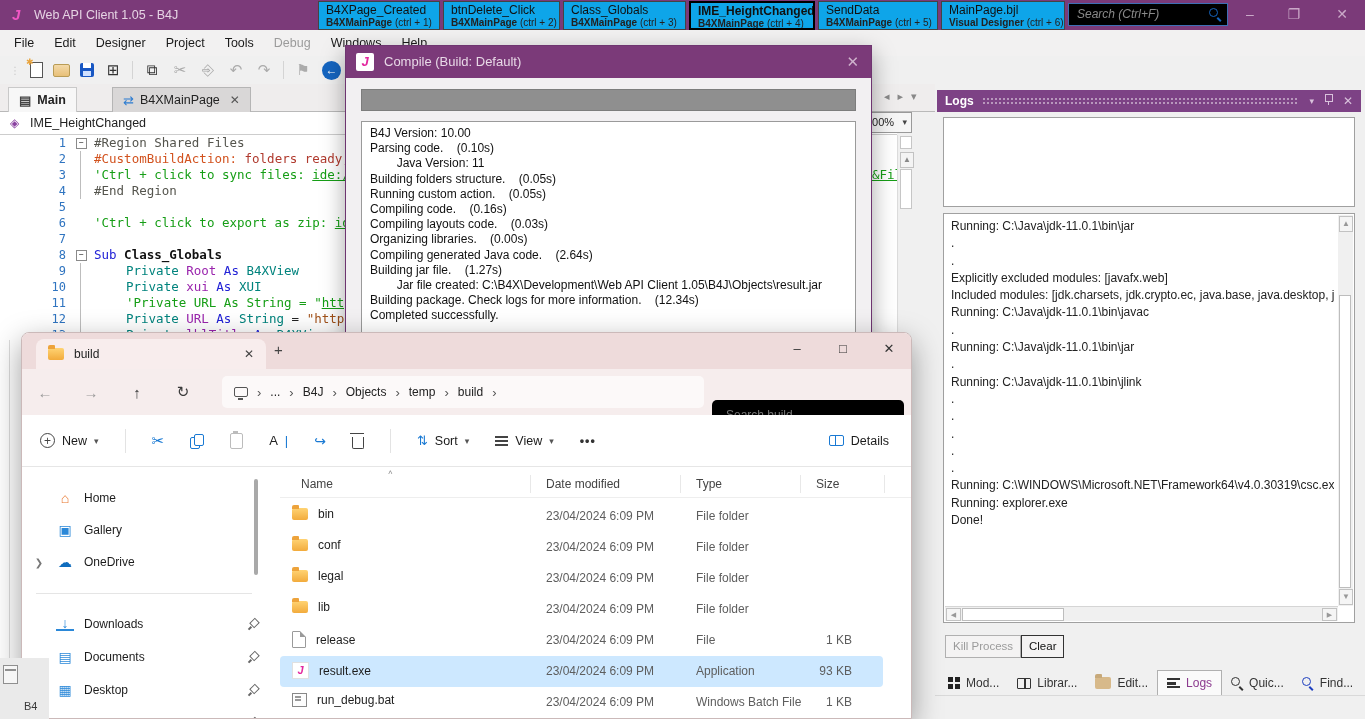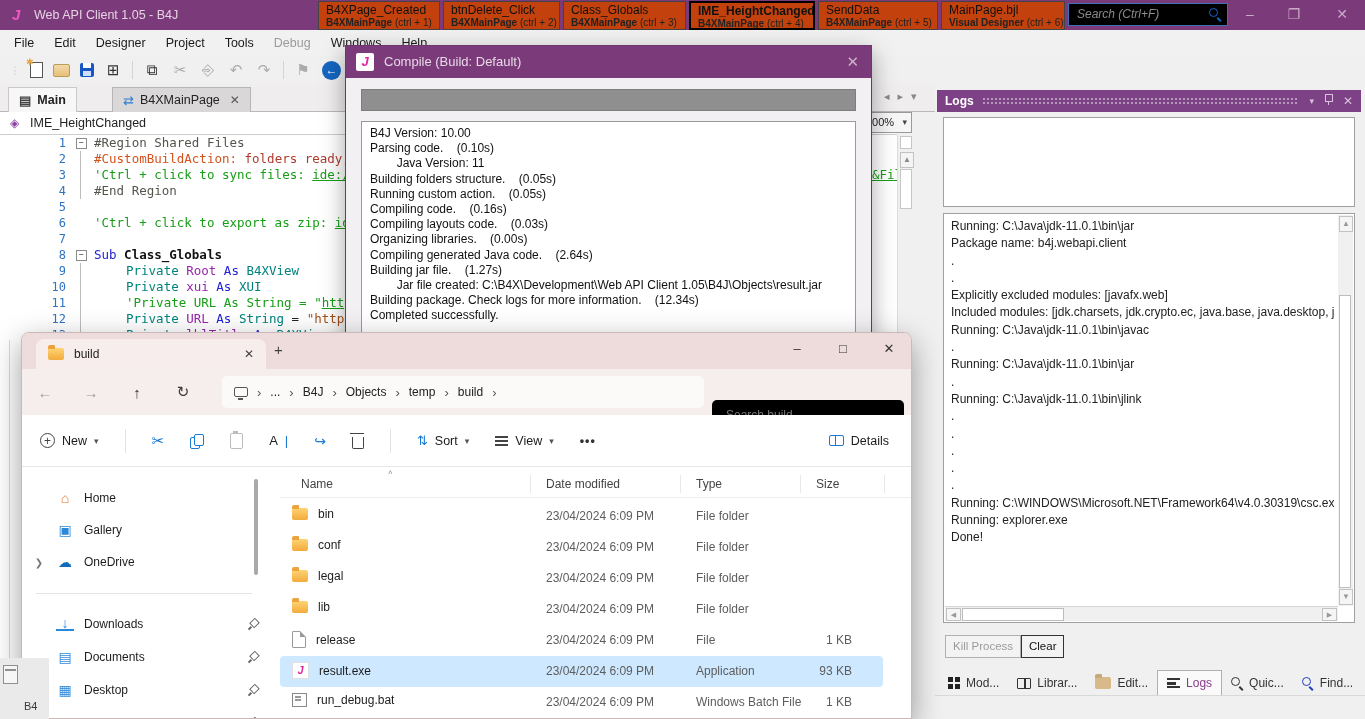--- a/index.html
+++ b/index.html
@@ -5,21 +5,21 @@
   html,body{margin:0;padding:0;background:#444;}
   #screen{position:relative;width:1365px;height:719px;overflow:hidden;background:#f0f0f0;
           font-family:"Liberation Sans",sans-serif;font-size:12px;color:#222;}
 
   
   .ide-titlebar{position:absolute;left:0;top:0;width:1365px;height:30px;background:#7b3a79;}
   .jlogo{position:absolute;left:12px;top:6px;color:#f056c4;font-weight:bold;font-size:15px;font-style:italic;}
   .ide-title{position:absolute;left:34px;top:8px;color:#e6d4e4;font-size:12.5px;}
   .wc{position:absolute;top:6px;color:#caa9c8;font-size:14px;width:24px;text-align:center;cursor:default;}
   .bm-tabs{position:absolute;left:318px;top:1px;height:29px;display:flex;gap:3px;}
-  .bm-tab{background:#c2410c;border:1px solid #444;box-sizing:border-box;padding:1px 7px 0 7px;overflow:hidden;}
+  .bm-tab{background:#0ea5e9;border:1px solid #444;box-sizing:border-box;padding:1px 7px 0 7px;overflow:hidden;}
   .bm-tab.active{border:2px solid #000;}
   .bm-tab .t1{font-size:12px;color:#111;white-space:nowrap;}
   .bm-tab.active .t1{font-weight:bold;}
   .bm-tab .t2{font-size:10px;color:#222;white-space:nowrap;}
   .bm-tab .t2 b{font-size:10px;}
   .ide-search{position:absolute;left:1068px;top:3px;width:160px;height:23px;background:#000000;border:1.5px solid #3f6fb5;box-sizing:border-box;}
   .ide-search .ph{position:absolute;left:8px;top:3px;font-style:italic;color:#8a8a8a;font-size:12px;}
   .menubar{position:absolute;left:0;top:30px;width:1365px;height:26px;background:#f2f1f1;display:flex;align-items:center;padding-left:4px;box-sizing:border-box;}
   .menu-item{padding:0 10px;font-size:12.5px;color:#1a1a1a;line-height:26px;}
   .menu-item.disabled{color:#9b9b9b;}
@@ -335,21 +335,20 @@
       <span class="t">Logs</span>
       <span class="dots"></span>
       <span class="hic" style="font-size:9px;">▾</span>
       <span class="hic"><span class="pinv"></span></span>
       <span class="hic">✕</span>
     </div>
     <div class="box1"></div>
     <div class="box2">
       <div class="lines" id="log-lines">
           <div>Running: C:\Java\jdk-11.0.1\bin\jar</div>
-          <div>Package name: b4j.webapi.client</div>
           <div>.</div>
           <div>.</div>
           <div>Explicitly excluded modules: [javafx.web]</div>
           <div>Included modules: [jdk.charsets, jdk.crypto.ec, java.base, java.desktop, jav</div>
           <div>Running: C:\Java\jdk-11.0.1\bin\javac</div>
           <div>.</div>
           <div>Running: C:\Java\jdk-11.0.1\bin\jar</div>
           <div>.</div>
           <div>Running: C:\Java\jdk-11.0.1\bin\jlink</div>
           <div>.</div>

